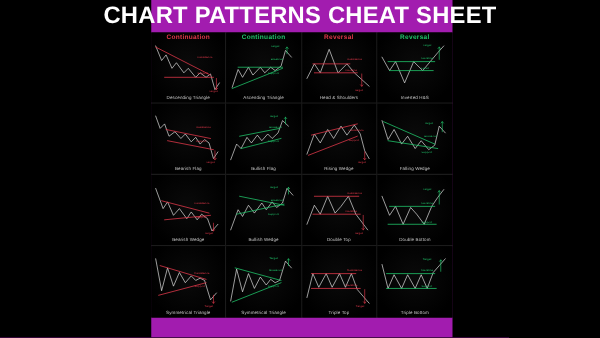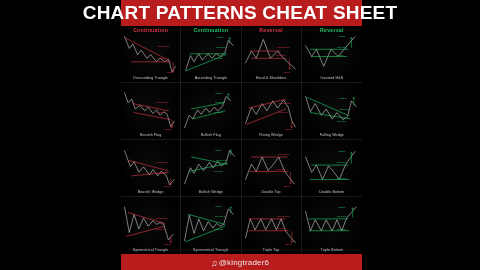--- a/index.html
+++ b/index.html
@@ -5,21 +5,21 @@
   * { box-sizing: border-box; margin: 0; padding: 0; }
   html, body {
     width: 480px; height: 270px;
     background: #000000;
     font-family: "Liberation Sans", sans-serif;
     overflow: hidden;
   }
   #app {
     position: relative;
     width: 480px; height: 270px;
-    background: #b91c1c;
+    background: #a21caf;
   }
 
   
   #title {
     position: absolute;
     left: 0; top: 2px;
     width: 480px;
     text-align: center;
     color: #ffffff;
     font-size: 19px;
@@ -392,17 +392,14 @@
               <text x="60" y="14" fill="#20c46a" font-size="4.2" font-family="Liberation Sans, sans-serif" text-anchor="start">Target</text>
               <line x1="84" y1="34" x2="84" y2="14" stroke="#20c46a" stroke-width="1" stroke-linecap="round"></line>
               <polyline points="82,17 84,14 86,17" fill="none" stroke="#20c46a" stroke-width="1"></polyline>
             </g>
           </svg>
         </div>
         <div class="cell-label">Triple Bottom</div>
       </div>
     </div>
 
-  <div id="watermark">
-    <span class="tt">♫</span><span>@kingtrader6</span>
-  </div>
 
 </div>
 
 </body></html>

